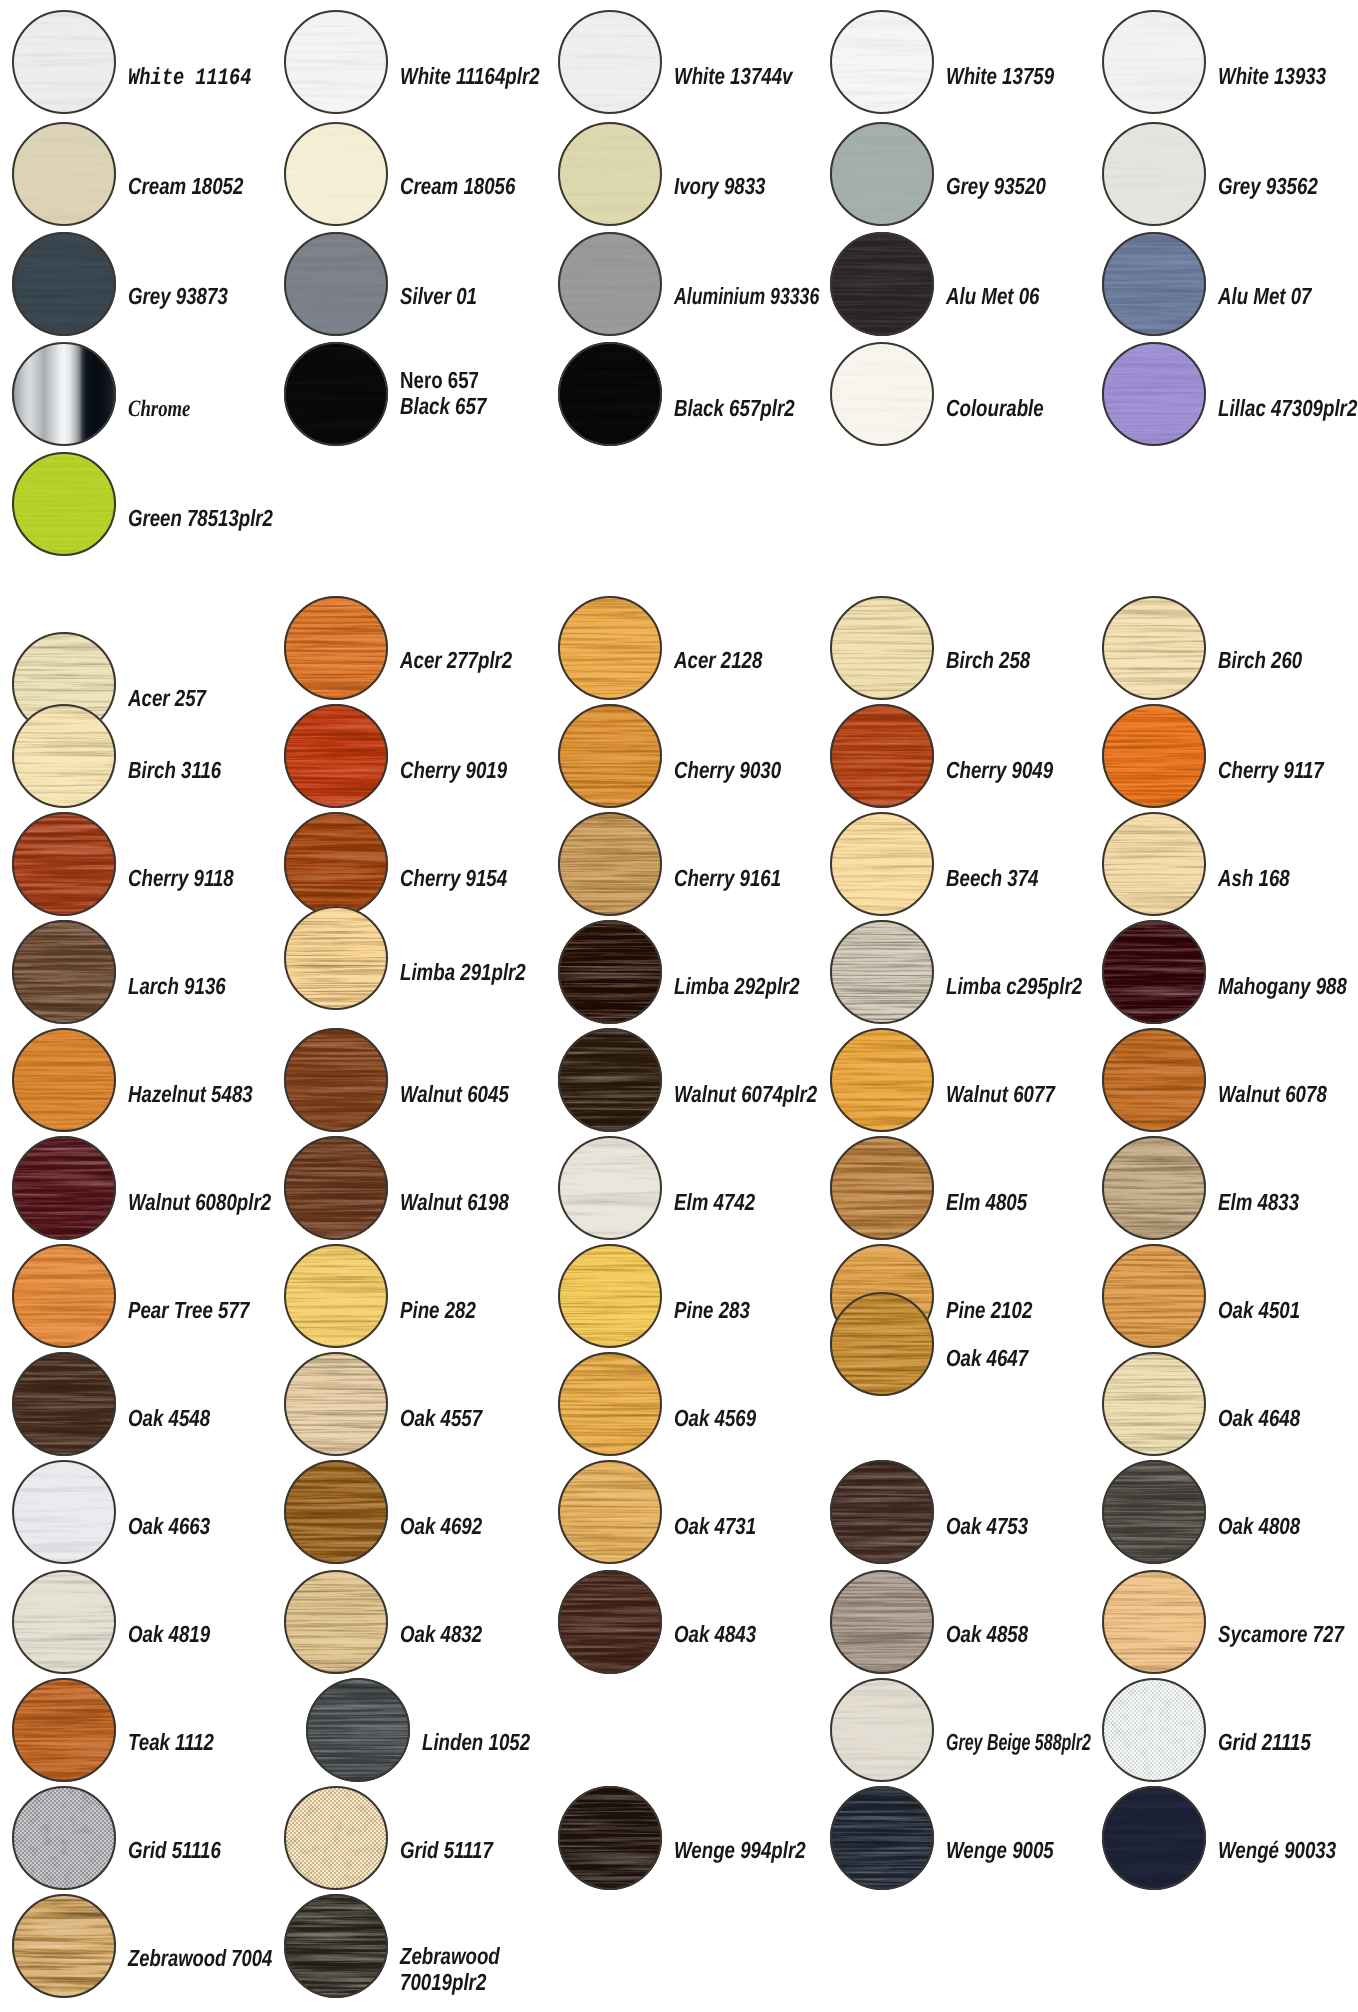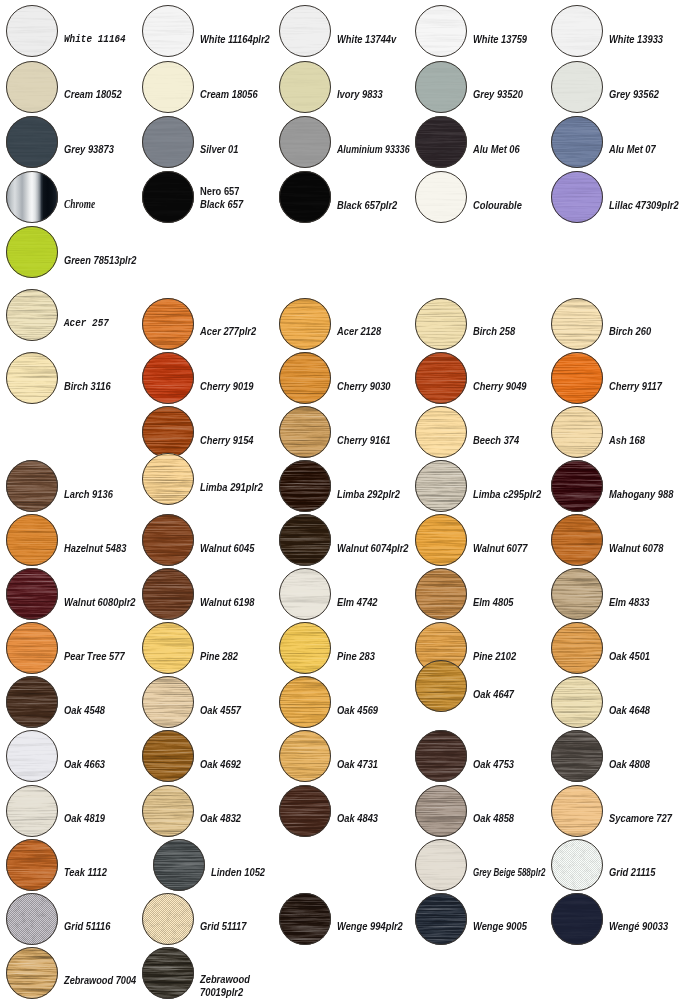--- a/index.html
+++ b/index.html
@@ -1135,21 +1135,21 @@
           <svg class="tex" width="52" height="52" viewBox="0 0 52 52">
             <rect width="52" height="52" filter="url(#g19)"></rect>
           </svg>
         </div>
         <div class="ring"></div>
         <div class="lbl" style="left: 58px; top: 27.6px; transform: scaleX(0.7967);">Green 78513plr2</div>
       </div>
     </div>
   <div class="section" id="section-1">
 
-  <div class="swatch" style="left: 5.9px; top: 289px; font-family: Liberation Mono, monospace;">
+  <div class="swatch" style="left: 5.9px; top: 316px;">
         <div class="disc">
           <div class="fill" style="background: rgb(237, 225, 185);"></div>
           <svg class="tex" width="52" height="52" viewBox="0 0 52 52">
             <rect width="52" height="52" filter="url(#g20)"></rect>
           </svg>
         </div>
         <div class="ring"></div>
         <div class="lbl" style="left: 58px; top: 27.6px; transform: scaleX(0.8);">Acer 257</div>
       </div>
       <div class="swatch" style="left: 142.2px; top: 297.9px;">
@@ -1235,20 +1235,30 @@
       <div class="swatch" style="left: 551.1px; top: 351.97px;">
         <div class="disc">
           <div class="fill" style="background: rgb(233, 112, 23);"></div>
           <svg class="tex" width="52" height="52" viewBox="0 0 52 52">
             <rect width="52" height="52" filter="url(#g29)"></rect>
           </svg>
         </div>
         <div class="ring"></div>
         <div class="lbl" style="left: 58px; top: 27.6px; transform: scaleX(0.8);">Cherry 9117</div>
       </div>
+      <div class="swatch" style="left: 5.9px; top: 406.04px;">
+        <div class="disc">
+          <div class="fill" style="background: rgb(168, 62, 22);"></div>
+          <svg class="tex" width="52" height="52" viewBox="0 0 52 52">
+            <rect width="52" height="52" filter="url(#g30)"></rect>
+          </svg>
+        </div>
+        <div class="ring"></div>
+        <div class="lbl" style="left: 58px; top: 27.6px; transform: scaleX(0.8);">Cherry 9118</div>
+      </div>
       <div class="swatch" style="left: 142.2px; top: 406.04px;">
         <div class="disc">
           <div class="fill" style="background: rgb(162, 66, 12);"></div>
           <svg class="tex" width="52" height="52" viewBox="0 0 52 52">
             <rect width="52" height="52" filter="url(#g31)"></rect>
           </svg>
         </div>
         <div class="ring"></div>
         <div class="lbl" style="left: 58px; top: 27.6px; transform: scaleX(0.8);">Cherry 9154</div>
       </div>
@@ -1505,21 +1515,21 @@
       <div class="swatch" style="left: 278.5px; top: 676.39px;">
         <div class="disc">
           <div class="fill" style="background: rgb(233, 171, 70);"></div>
           <svg class="tex" width="52" height="52" viewBox="0 0 52 52">
             <rect width="52" height="52" filter="url(#g57)"></rect>
           </svg>
         </div>
         <div class="ring"></div>
         <div class="lbl" style="left: 58px; top: 27.6px; transform: scaleX(0.8);">Oak 4569</div>
       </div>
-      <div class="swatch" style="left: 414.8px; top: 660px; text-align: right;">
+      <div class="swatch" style="left: 414.8px; top: 646px; text-align: right;">
         <div class="disc">
           <div class="fill" style="background: rgb(197, 140, 47);"></div>
           <svg class="tex" width="52" height="52" viewBox="0 0 52 52">
             <rect width="52" height="52" filter="url(#g58)"></rect>
           </svg>
         </div>
         <div class="ring"></div>
         <div class="lbl" style="left: 58px; top: 27.6px; transform: scaleX(0.8);">Oak 4647</div>
       </div>
       <div class="swatch" style="left: 551.1px; top: 676.39px;">

